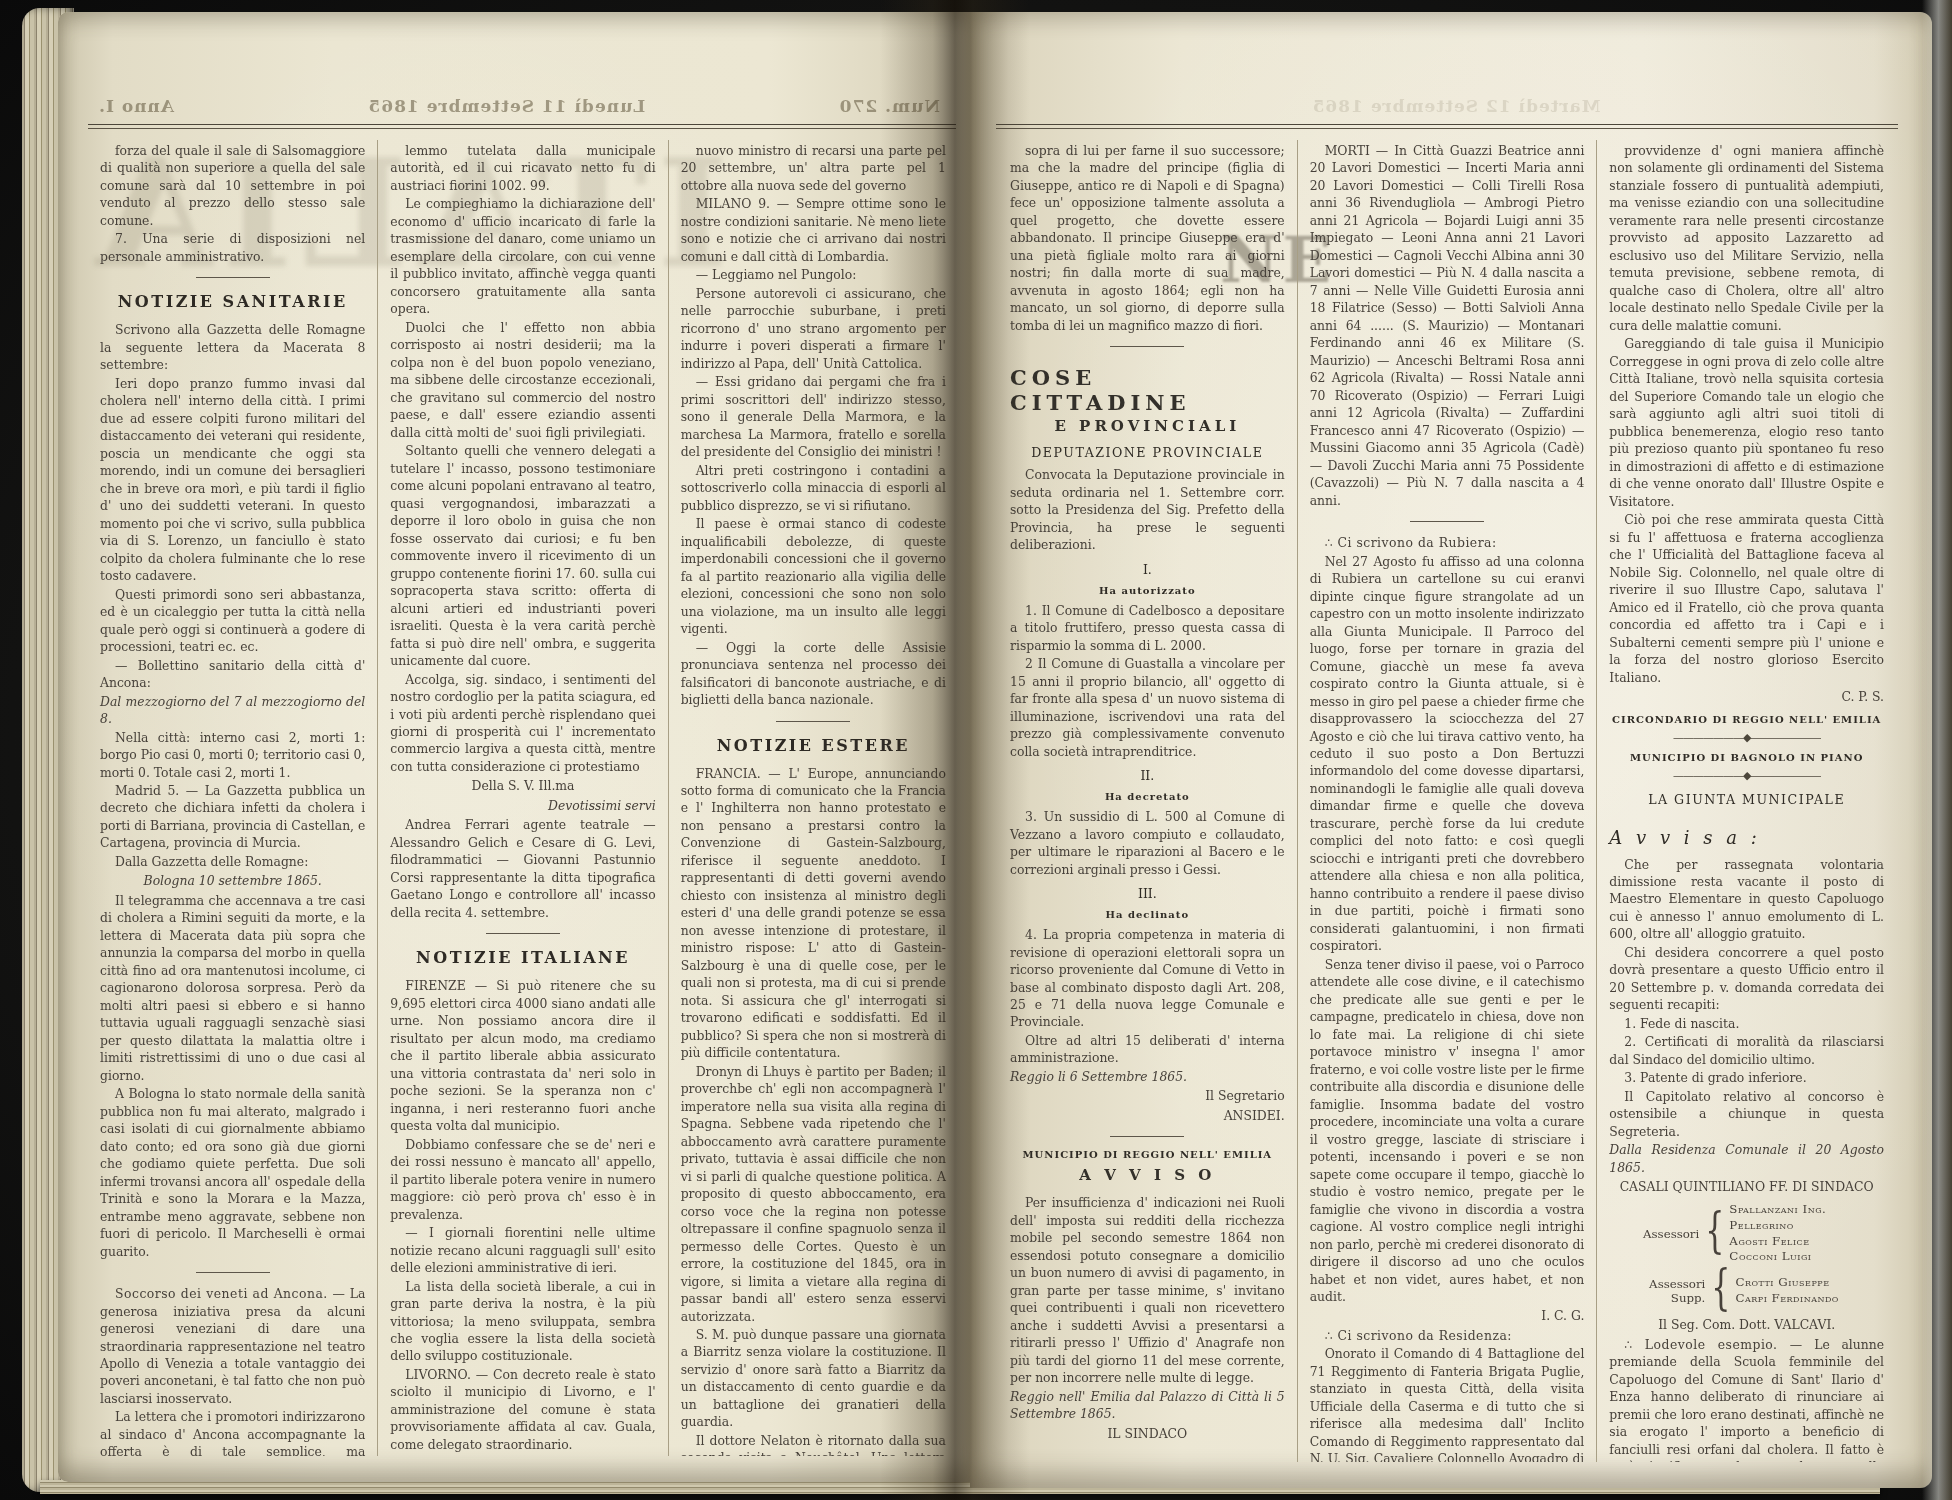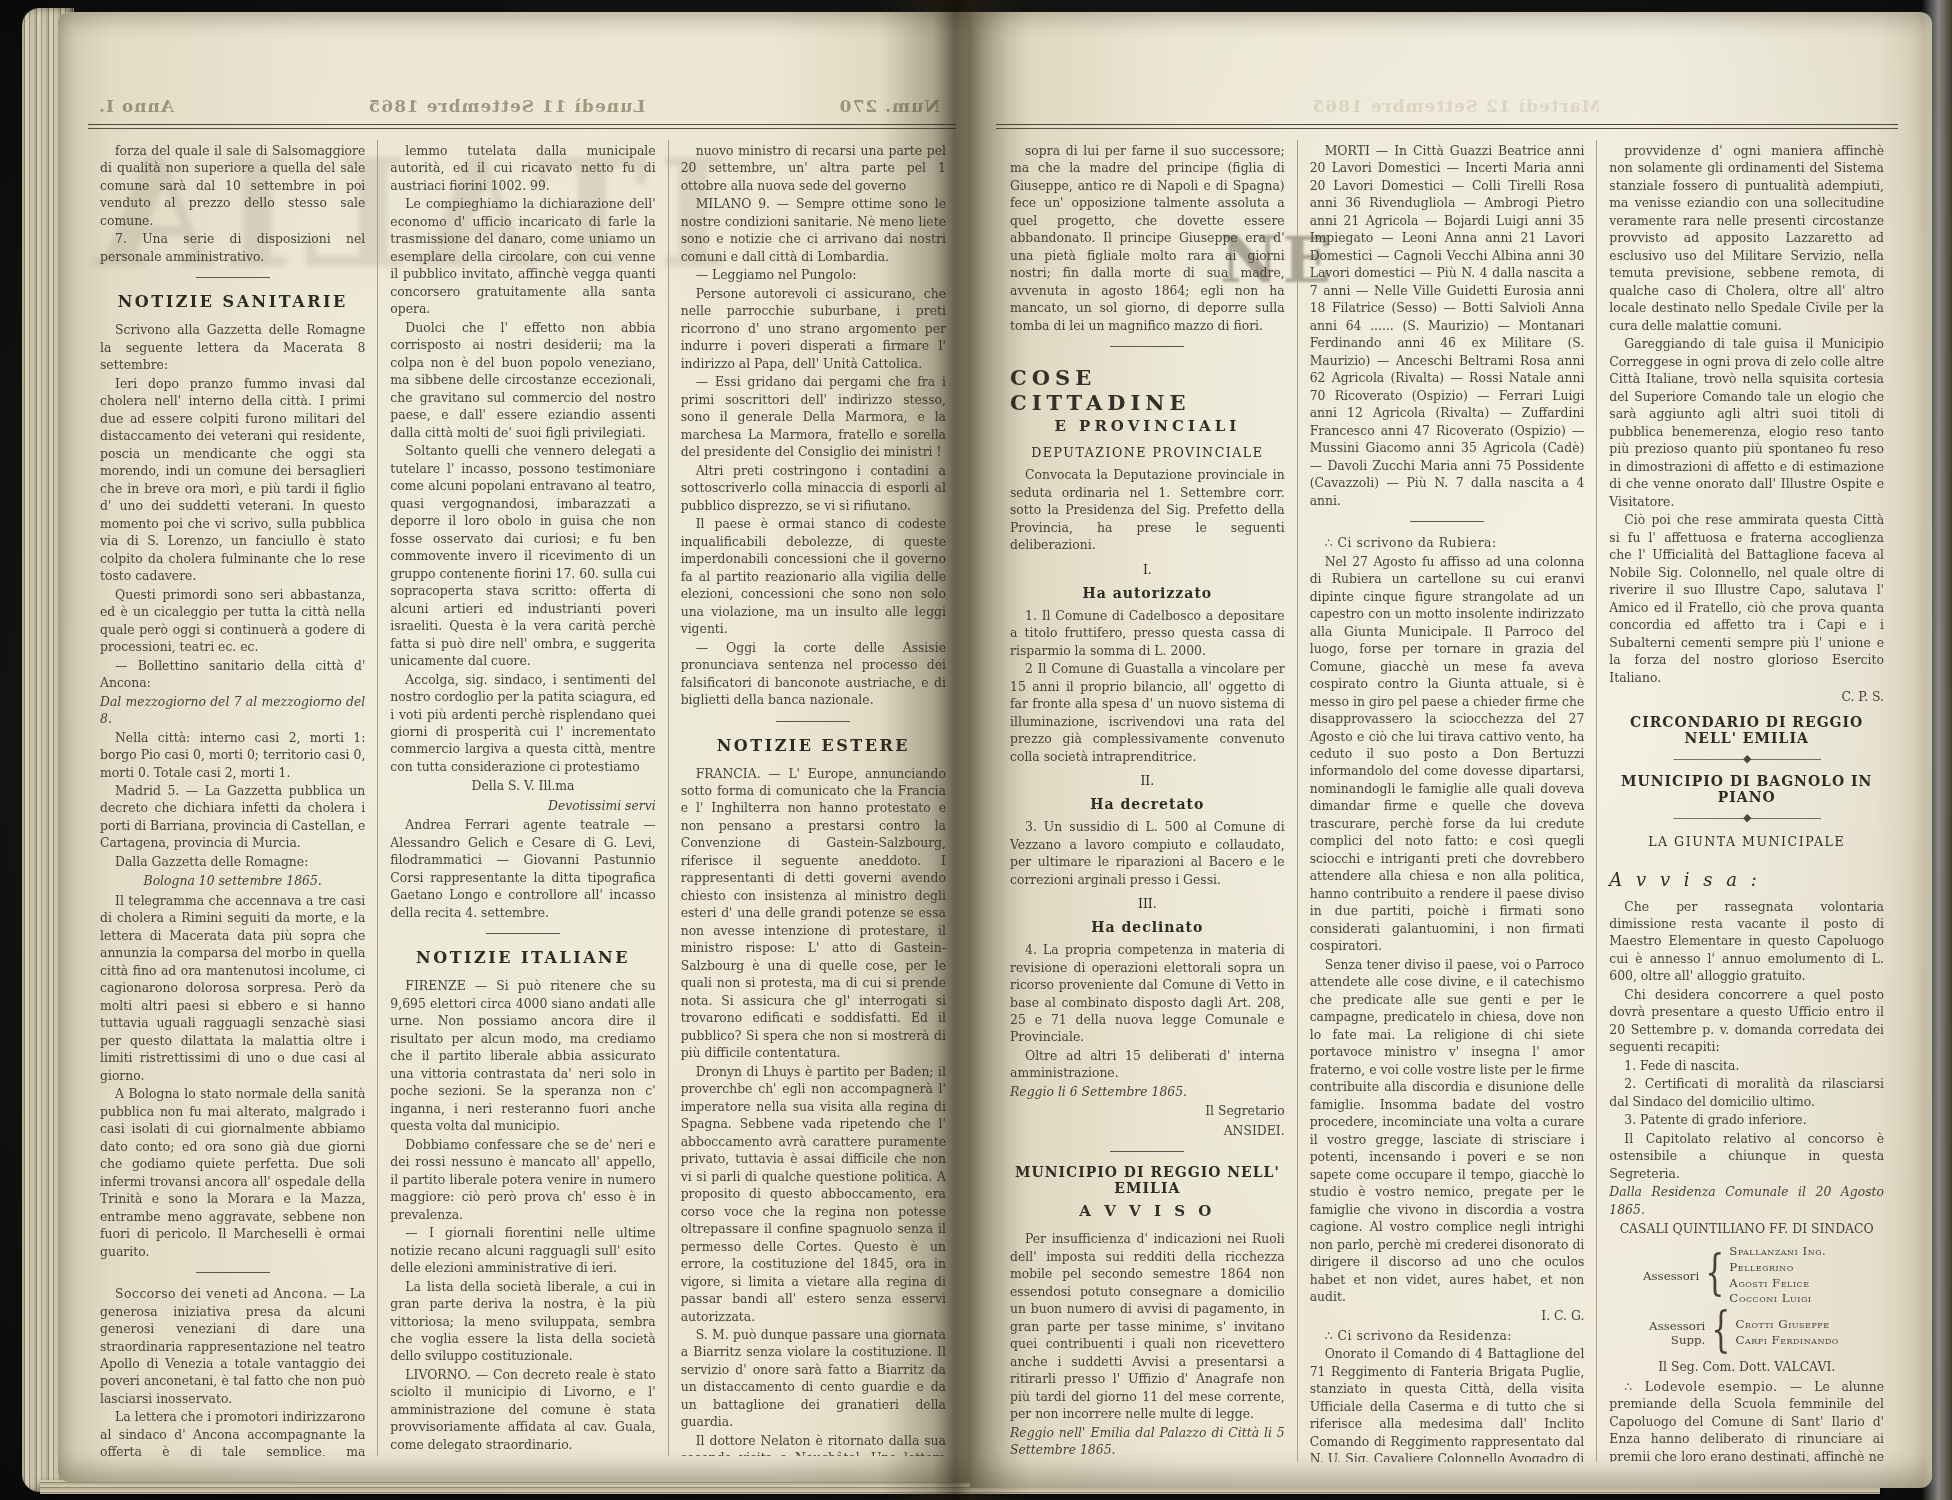--- a/index.html
+++ b/index.html
@@ -58,21 +58,21 @@
   .col .line{text-indent:0;margin:2px 0;}
   .col .c{text-align:center;}
   .col .r{text-align:right;}
   .col .ri{text-align:right;font-style:italic;}
   .col .ci{text-align:center;font-style:italic;}
   .lead-b{font-weight:normal;letter-spacing:.5px;}
   .h{margin:14px 0 10px 0;text-align:center;font-weight:bold;font-size:16px;letter-spacing:2.5px;color:#2e2a24;
      font-family:"DejaVu Serif",serif;}
   .H{margin:18px 0 2px 0;text-align:left;font-weight:bold;font-size:21px;letter-spacing:5px;color:#33302a;}
   .h2{margin:2px 0 10px 0;text-align:center;font-weight:bold;font-size:15px;letter-spacing:4px;color:#33302a;}
-  .hb{margin:8px 0 6px 0;text-align:center;font-weight:bold;font-size:14px;letter-spacing:1px;color:#2f2b25;}
+  .hb{margin:8px 0 6px 0;text-align:center;font-weight:bold;font-size:10px;letter-spacing:1px;color:#2f2b25;}
   .hsc{margin:10px 0 6px 0;text-align:center;font-size:12.6px;letter-spacing:1.5px;color:#2f2b25;}
   .hit{margin:20px 0 8px 0;font-style:italic;font-size:18px;letter-spacing:4px;color:#2f2b25;}
   .rule{width:74px;height:0;border-top:1px solid #5d564a;margin:12px auto;}
   .fl{text-align:center;color:#4c463a;font-size:11px;letter-spacing:-1px;margin:4px 0 8px 0;}
   .num{margin:8px 0 2px 0;text-align:center;font-size:12.5px;color:#2f2b25;}
   .brace-row{display:flex;align-items:center;margin:6px 0 6px 4px;font-size:11.8px;}
   .brace-label{width:92px;text-align:right;padding-right:6px;}
   .brace{font-size:30px;transform:scaleY(1.6);color:#47413a;padding:0 5px 4px 0;font-family:"DejaVu Serif",serif;}
   .brace-names{font-variant:small-caps;letter-spacing:.5px;line-height:1.35;}
 </style>

